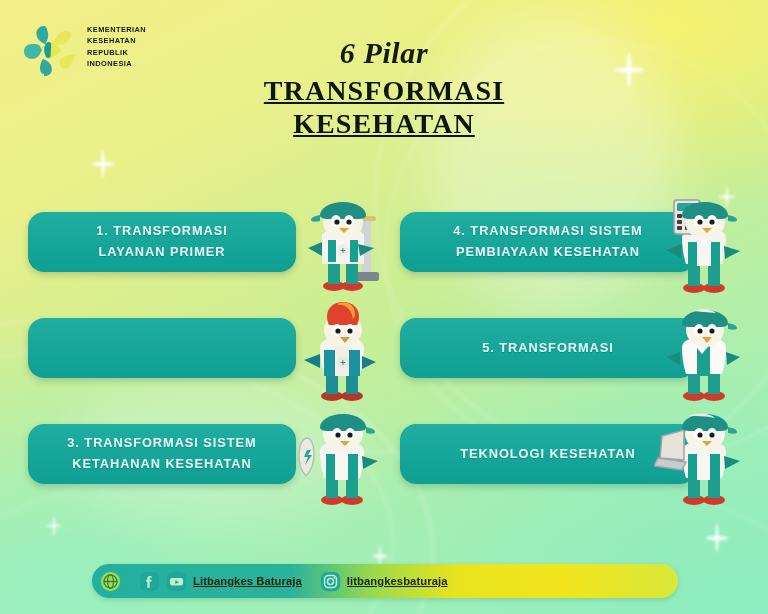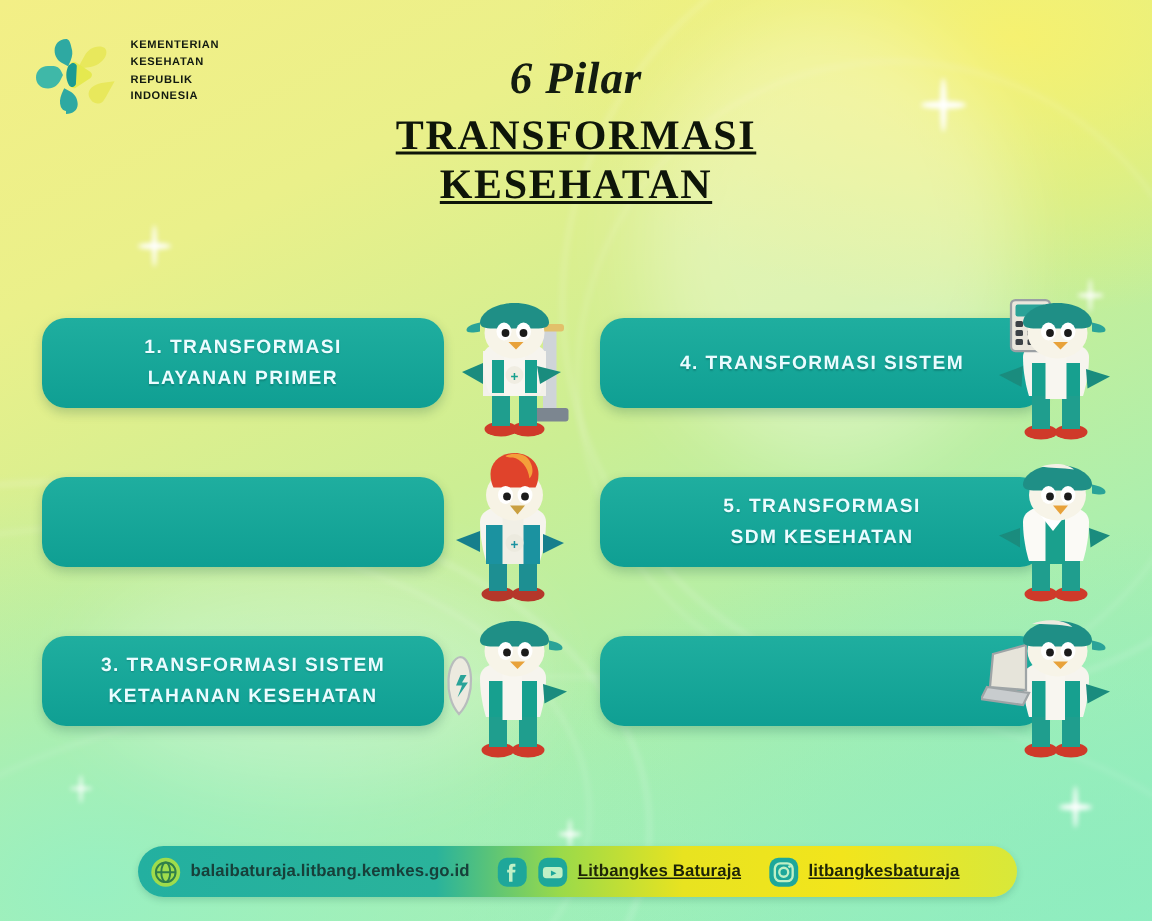--- a/index.html
+++ b/index.html
@@ -170,20 +170,21 @@
           <path d="M47 34l5 5 5-5z" fill="#e8a23a"></path>
           <circle cx="51" cy="56" r="6" fill="#f0ede2"></circle>
           <text x="51" y="60" font-size="9" font-family="Liberation Sans, sans-serif" font-weight="bold" fill="#17a08f" text-anchor="middle">+</text>
         </svg>
       </div>
 
       <div class="col right">
         <div class="pill w-wide">
           <div class="ptext">
             <div>4. TRANSFORMASI SISTEM</div>
+            <div>PEMBIAYAAN KESEHATAN</div>
           </div>
         </div>
         <svg class="mascot right-pos" viewBox="0 0 96 108">
           <ellipse cx="40" cy="94" rx="11" ry="5" fill="#cf3a2a"></ellipse>
           <ellipse cx="60" cy="94" rx="11" ry="5" fill="#cf3a2a"></ellipse>
           <rect x="34" y="68" width="12" height="24" fill="#1f9e8e"></rect>
           <rect x="54" y="68" width="12" height="24" fill="#1f9e8e"></rect>
           <path d="M28 44c0 14 4 26 4 26h36s4-12 4-26c0-6-7-10-22-10s-22 4-22 10z" fill="#f6f4ee"></path>
           <path d="M34 48h32v22H34z" fill="#17a08f"></path>
           <path d="M43 40h14v32H43z" fill="#f8f6f0"></path>
@@ -240,21 +241,20 @@
           <path d="M48 37l5 6 5-6z" fill="#caa040"></path>
           <circle cx="51" cy="62" r="6" fill="#eceadf"></circle>
           <text x="51" y="66" font-size="9" font-family="Liberation Sans, sans-serif" font-weight="bold" fill="#1b92a0" text-anchor="middle">+</text>
         </svg>
       </div>
 
       <div class="col right">
         <div class="pill w-wide">
           <div class="ptext">
             <div>5. TRANSFORMASI</div>
-            <div>SDM KESEHATAN</div>
           </div>
         </div>
         <svg class="mascot right-pos" viewBox="0 0 96 108">
           <ellipse cx="40" cy="96" rx="11" ry="5" fill="#cf3a2a"></ellipse>
           <ellipse cx="60" cy="96" rx="11" ry="5" fill="#cf3a2a"></ellipse>
           <rect x="34" y="70" width="12" height="24" fill="#1f9e8e"></rect>
           <rect x="54" y="70" width="12" height="24" fill="#1f9e8e"></rect>
           <path d="M28 48c0 14 4 26 4 26h36s4-12 4-26c0-7-7-11-22-11s-22 4-22 11z" fill="#fbfaf6"></path>
           <path d="M43 44h13v32H43z" fill="#1aa08d"></path>
           <path d="M40 44l8 10 8-10-4-4h-8z" fill="#fff"></path>
@@ -300,20 +300,21 @@
           <ellipse cx="58" cy="28" rx="5" ry="6" fill="#fff"></ellipse>
           <circle cx="46" cy="29" r="2.6" fill="#1b1b1b"></circle>
           <circle cx="58" cy="29" r="2.6" fill="#1b1b1b"></circle>
           <path d="M48 35l5 5 5-5z" fill="#e8a23a"></path>
         </svg>
       </div>
 
       <div class="col right">
         <div class="pill w-wide">
           <div class="ptext">
+            <div>TEKNOLOGI KESEHATAN</div>
           </div>
         </div>
         <svg class="mascot right-pos" viewBox="0 0 96 108">
           <ellipse cx="40" cy="94" rx="11" ry="5" fill="#cf3a2a"></ellipse>
           <ellipse cx="60" cy="94" rx="11" ry="5" fill="#cf3a2a"></ellipse>
           <rect x="34" y="68" width="12" height="24" fill="#1f9e8e"></rect>
           <rect x="54" y="68" width="12" height="24" fill="#1f9e8e"></rect>
           <path d="M28 46c0 14 4 26 4 26h36s4-12 4-26c0-7-7-11-22-11s-22 4-22 11z" fill="#f6f4ee"></path>
           <path d="M34 48h32v24H34z" fill="#17a08f"></path>
           <path d="M43 42h13v32H43z" fill="#f8f6f0"></path>
@@ -336,21 +337,20 @@
 
   <div class="footer">
 
     <div class="fitem">
       <svg class="ficon" viewBox="0 0 24 24">
         <circle cx="12" cy="12" r="11" fill="#9fdc4c"></circle>
         <circle cx="12" cy="12" r="7.5" fill="none" stroke="#2f7f4a" stroke-width="1.5"></circle>
         <ellipse cx="12" cy="12" rx="3.4" ry="7.5" fill="none" stroke="#2f7f4a" stroke-width="1.5"></ellipse>
         <line x1="4.5" y1="12" x2="19.5" y2="12" stroke="#2f7f4a" stroke-width="1.5"></line>
       </svg>
-      <span class="flabel dark">balaibaturaja.litbang.kemkes.go.id</span>
     </div>
 
     <div class="fgap"></div>
 
     <div class="fitem">
       <svg class="ficon" viewBox="0 0 24 24">
         <rect x="1" y="1" width="22" height="22" rx="7" fill="#1ea79a"></rect>
         <path d="M14.2 12.2h-2v7h-2.7v-7H8.1V10h1.4V8.6c0-1.9.8-3 3-3h1.9v2.2h-1.2c-.8 0-.9.3-.9 1V10h2.2z" fill="#bff0c6"></path>
       </svg>
       <svg class="ficon" viewBox="0 0 24 24">

